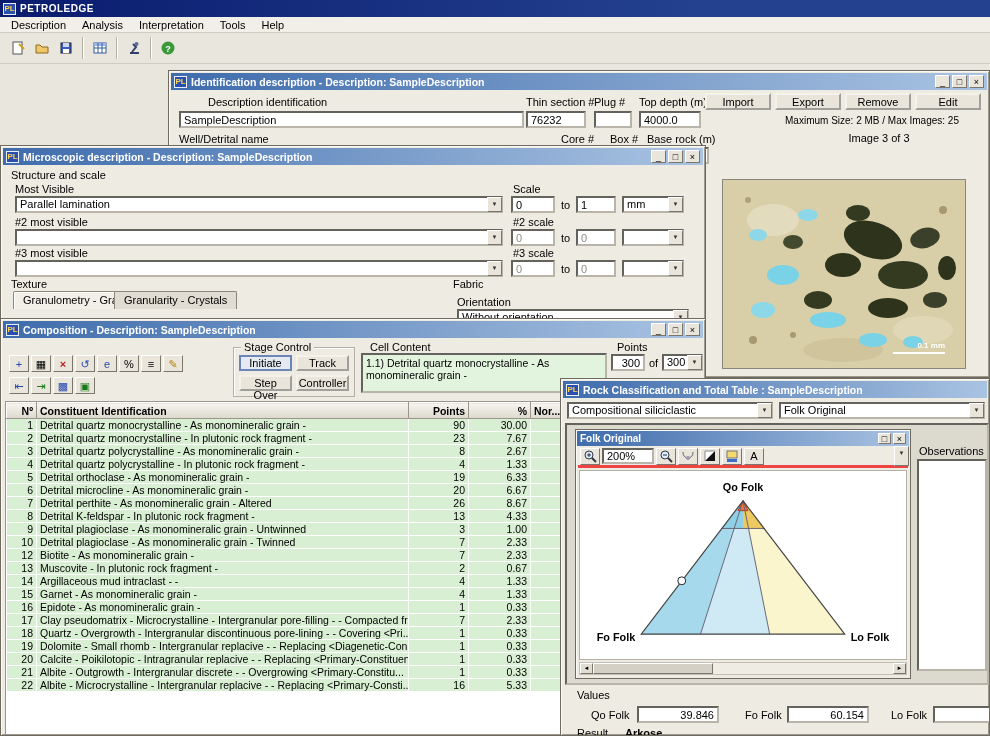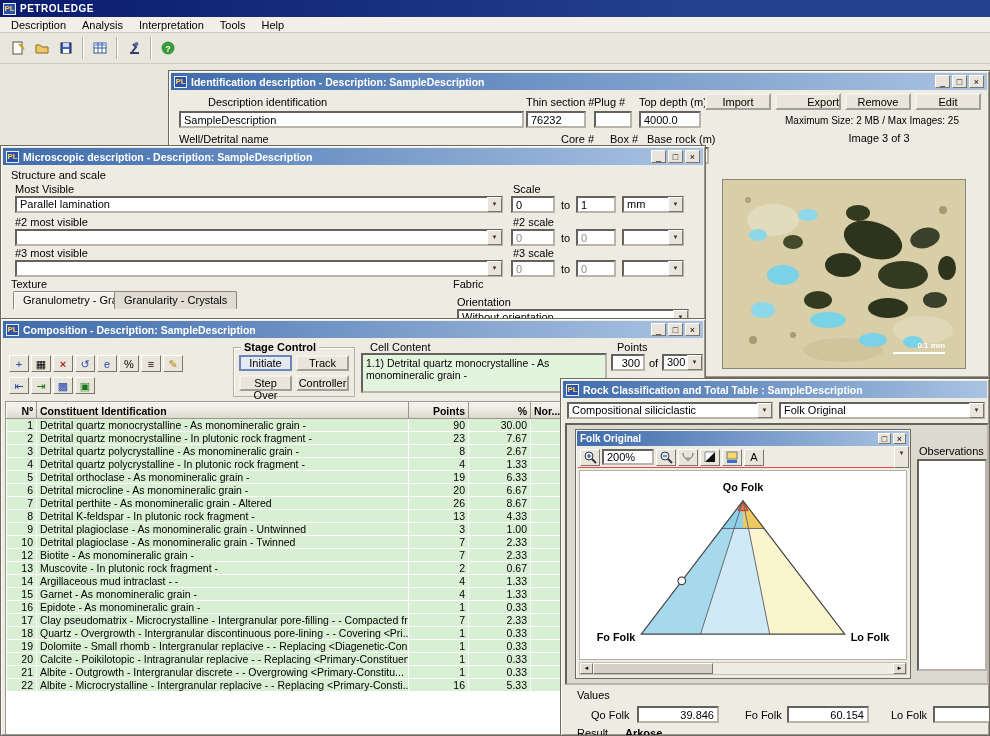--- a/index.html
+++ b/index.html
@@ -121,21 +121,21 @@
       <button class="tbtn">_</button>
       <button class="tbtn">□</button>
       <button class="tbtn">×</button>
     </span>
   </div>
   <span class="lbl" style="left:11px;top:25px;margin-left:28px;">Description identification</span>
   <span class="lbl" style="left:357px;top:25px;">Thin section #</span>
   <span class="lbl" style="left:425px;top:25px;">Plug #</span>
   <span class="lbl" style="left:470px;top:25px;">Top depth (m)</span>
   <button class="btn" style="left:536px;top:22px;width:66px;height:17px;">Import</button>
-  <button class="btn" style="left:606px;top:22px;width:66px;height:17px;text-align:right;">Export</button>
+  <button class="btn" style="left:606px;top:22px;width:66px;height:17px;">Export</button>
   <button class="btn" style="left:676px;top:22px;width:66px;height:17px;">Remove</button>
   <button class="btn" style="left:746px;top:22px;width:66px;height:17px;">Edit</button>
   <input class="field" style="left: 10px; top: 40px; width: 345px;" value="SampleDescription">
   <input class="field" style="left: 357px; top: 40px; width: 60px;" value="76232">
   <input class="field" style="left: 425px; top: 40px; width: 38px;" value="">
   <input class="field" style="left: 470px; top: 40px; width: 62px;" value="4000.0">
   <span class="lbl small" style="left:590px;top:44px;width:226px;text-align:center;">Maximum Size: 2 MB / Max Images: 25</span>
   <span class="lbl" style="left:10px;top:62px;">Well/Detrital name</span>
   <span class="lbl" style="left:392px;top:62px;">Core #</span>
   <span class="lbl" style="left:441px;top:62px;">Box #</span>
@@ -262,21 +262,21 @@
     <button class="mini-btn gold">✎</button>
   </div>
   <div class="abs" style="left:8px;top:58px;display:flex;gap:2px;">
     <button class="mini-btn blue">⇤</button>
     <button class="mini-btn green">⇥</button>
     <button class="mini-btn blue">▩</button>
     <button class="mini-btn green">▣</button>
   </div>
 
   <div class="gbox" style="left:232px;top:28px;width:122px;height:50px;"></div>
-  <span class="glbl" style="left:240px;top:22px;font-weight:bold;">Stage Control</span>
+  <span class="glbl" style="left:240px;top:22px;">Stage Control</span>
   <button class="btn sel" style="left:238px;top:36px;width:53px;height:16px;">Initiate</button>
   <button class="btn" style="left:295px;top:36px;width:53px;height:16px;">Track</button>
   <button class="btn" style="left:238px;top:56px;width:53px;height:16px;">Step Over</button>
   <button class="btn" style="left:295px;top:56px;width:53px;height:16px;">Controller</button>
 
   <span class="glbl" style="left:366px;top:22px;">Cell Content</span>
   <div class="greenbox" style="left:360px;top:34px;width:246px;height:40px;">1.1) Detrital quartz monocrystalline - As monomineralic grain -</div>
 
   <span class="lbl" style="left:616px;top:22px;">Points</span>
   <input class="field num" style="left: 610px; top: 35px; width: 34px;" value="300">
@@ -468,21 +468,21 @@
   <div class="abs" style="left:4px;top:44px;width:424px;height:262px;background:#dcd9ce;border:2px inset #b8b4aa;">
 
     <div class="abs" style="left:8px;top:4px;width:336px;height:250px;background:#eeebe2;border:1px solid #6e6a60;box-shadow:inset 1px 1px 0 #fbfaf6;">
       <div class="titlebar" style="height:15px;top:1px;left:1px;right:1px;">
         <span class="t" style="font-size:10px;">Folk Original</span>
         <span class="tbtns">
           <button class="tbtn" style="width:13px;height:11px;">□</button>
           <button class="tbtn" style="width:13px;height:11px;">×</button>
         </span>
       </div>
-      <div class="abs" style="left:2px;top:17px;width:330px;height:21px;display:flex;align-items:center;gap:2px;padding:0 2px;border-bottom:1px solid #ef4444;">
+      <div class="abs" style="left:2px;top:17px;width:330px;height:21px;display:flex;align-items:center;gap:2px;padding:0 2px;border-bottom:3px solid #ef4444;">
         <button class="mini-btn">
           <svg width="14" height="14">
               <circle cx="6" cy="6" r="4" fill="#dceefc" stroke="#334"></circle>
               <path d="M9 9 L13 13" stroke="#334" stroke-width="2"></path>
               <path d="M4 6 H8 M6 4 V8" stroke="#334"></path>
             </svg>
         </button>
         <div class="combo" style="position:static;width:52px;height:16px;">
           <span class="cv" style="line-height:12px;">200%</span>
           <span class="ca" style="line-height:12px;">▼</span>

